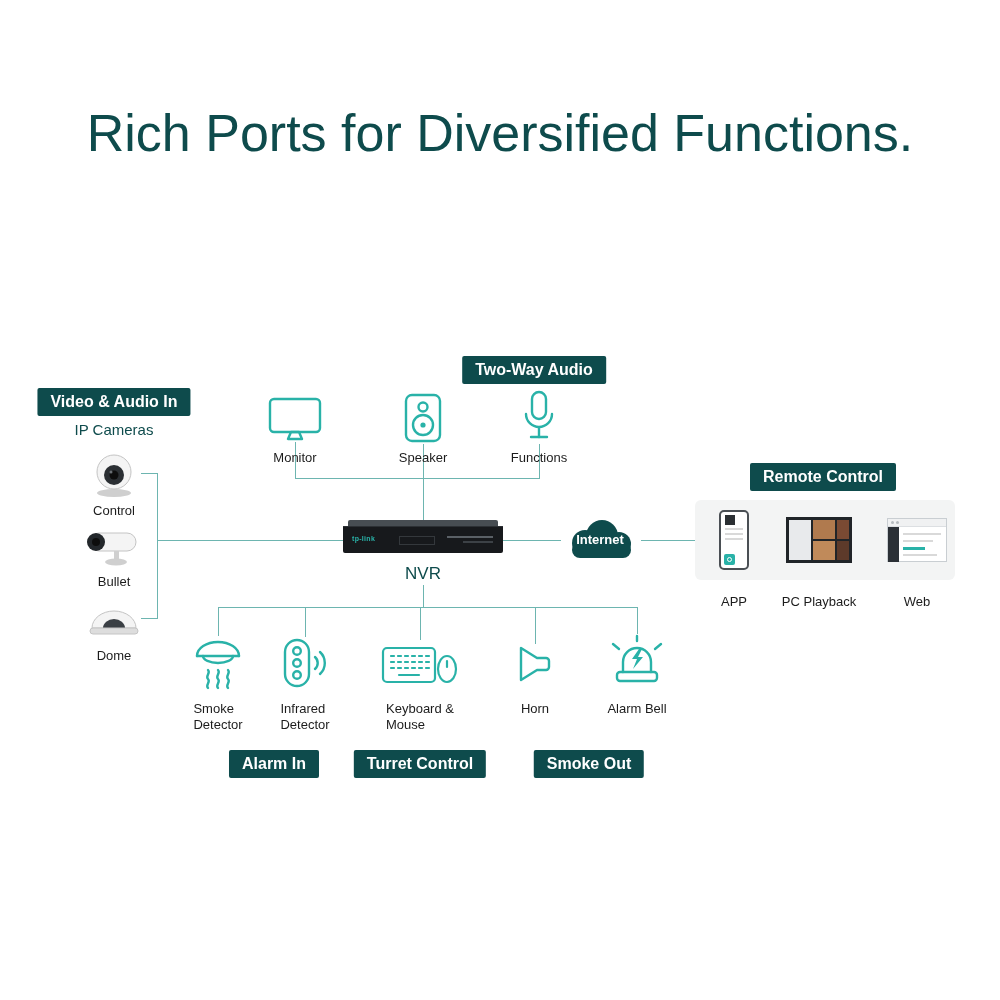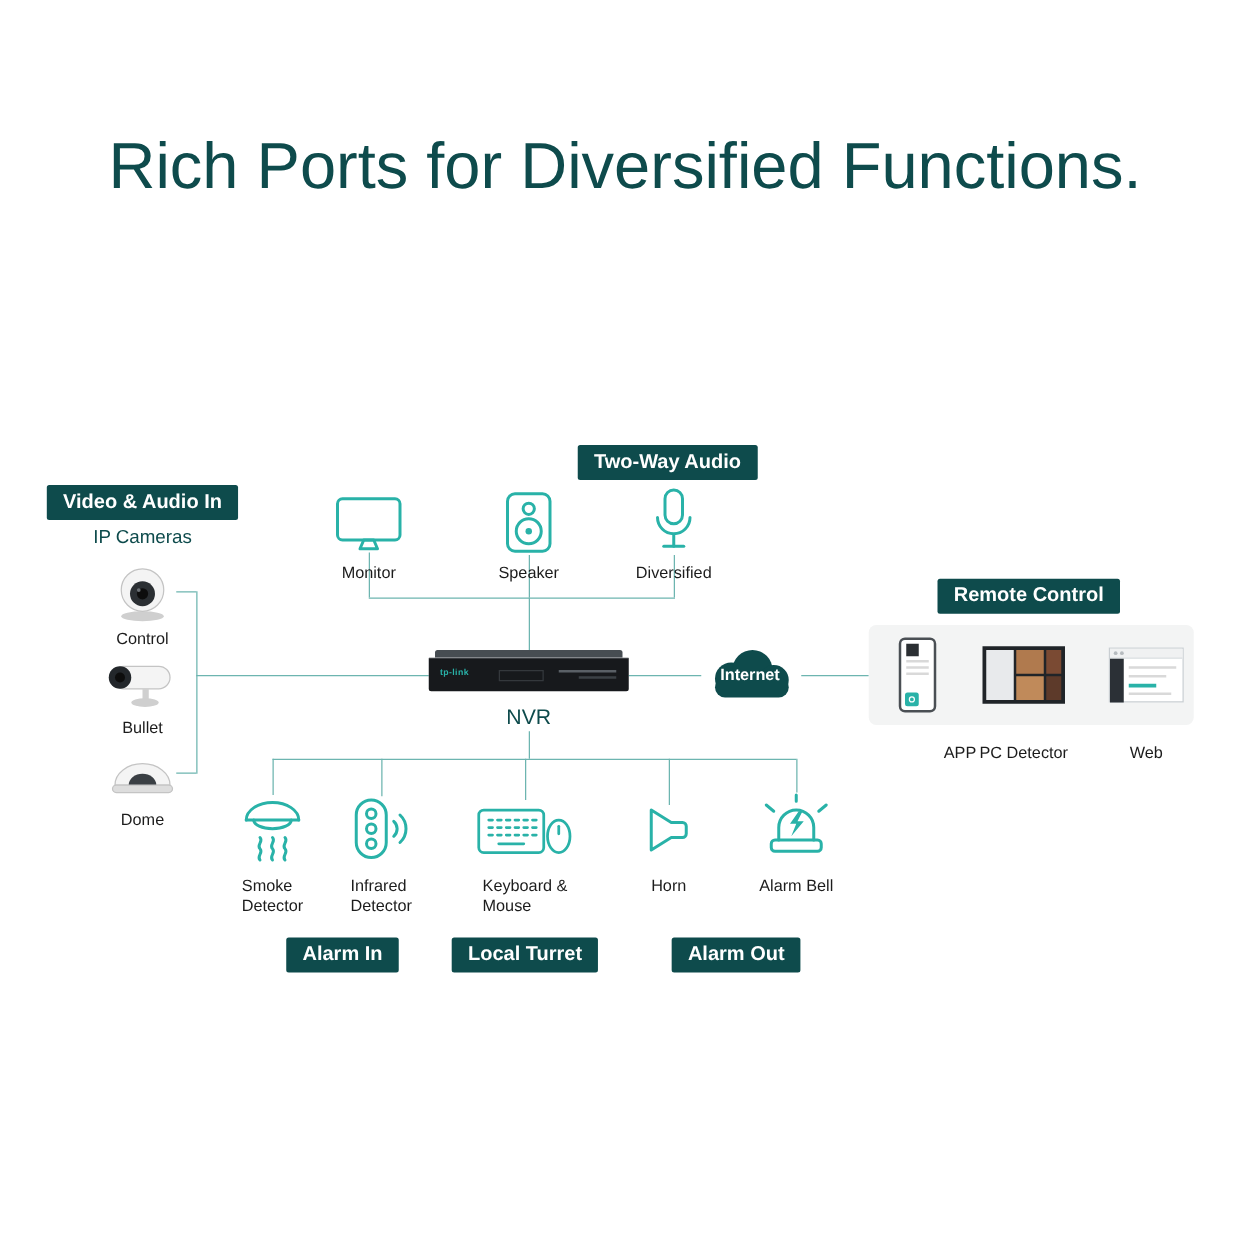--- a/index.html
+++ b/index.html
@@ -50,22 +50,22 @@
 <body>
 
 <div class="canvas">
 
   <div class="title">Rich Ports for Diversified Functions.</div>
 
   <div class="badge" style="left:534px;top:356px;">Two-Way Audio</div>
   <div class="badge" style="left:114px;top:388px;">Video &amp; Audio In</div>
   <div class="badge" style="left:823px;top:463px;">Remote Control</div>
   <div class="badge" style="left:260px;top:750px;margin-left:14px;">Alarm In</div>
-  <div class="badge" style="left:420px;top:750px;">Local Turret</div>
-  <div class="badge" style="left:589px;top:750px;">Alarm Out</div>
+  <div class="badge" style="left:420px;top:750px;">Turret Control</div>
+  <div class="badge" style="left:589px;top:750px;">Smoke Out</div>
 
   <div class="group-label" style="left:114px;top:421px;">IP Cameras</div>
 
   <div class="line v" style="left:295px;top:442px;height:36px;"></div>
   <div class="line v" style="left:423px;top:444px;height:34px;"></div>
   <div class="line v" style="left:539px;top:444px;height:34px;"></div>
   <div class="line h" style="left:295px;top:478px;width:245px;"></div>
   <div class="line v" style="left:423px;top:478px;height:42px;"></div>
 
   <div class="line h" style="left:141px;top:473px;width:16px;"></div>
@@ -97,21 +97,21 @@
     <circle cx="20" cy="33" r="2.6" fill="#29b2a8" stroke="none"></circle>
   </svg>
   <div class="icon-label" style="left:423px;top:450px;">Speaker</div>
 
   <svg class="icon" style="left:522px;top:390px;" width="34" height="54" viewBox="0 0 34 54" fill="none" stroke="#29b2a8" stroke-width="2.4" stroke-linecap="round" stroke-linejoin="round">
     <rect x="10" y="2" width="14" height="27" rx="7"></rect>
     <path d="M4 24 a13 13 0 0 0 26 0"></path>
     <line x1="17" y1="38" x2="17" y2="47"></line>
     <line x1="9" y1="47" x2="25" y2="47"></line>
   </svg>
-  <div class="icon-label" style="left:539px;top:450px;">Diversified</div>
+  <div class="icon-label" style="left:539px;top:450px;">Functions</div>
 
   <svg class="icon" style="left:87px;top:448px;" width="54" height="50" viewBox="0 0 54 50">
     <ellipse cx="27" cy="45" rx="17" ry="4" fill="#cfcfcf"></ellipse>
     <circle cx="27" cy="24" r="17" fill="#f4f4f4" stroke="#c4c4c4"></circle>
     <circle cx="27" cy="27" r="10" fill="#2b2f33"></circle>
     <circle cx="27" cy="27" r="4.5" fill="#0d0d0d"></circle>
     <circle cx="24" cy="24" r="1.5" fill="#6a6f74"></circle>
   </svg>
   <div class="icon-label" style="left:114px;top:503px;">Control</div>
 
@@ -171,22 +171,22 @@
       <div class="web-bar"></div>
       <div class="web-body">
         <div class="web-side"></div>
         <div class="web-l1"></div>
         <div class="web-l2"></div>
         <div class="web-accent"></div>
         <div class="web-l3"></div>
       </div>
     </div>
   </div>
-  <div class="icon-label" style="left:734px;top:594px;margin-left:34px;">APP</div>
-  <div class="icon-label" style="left:819px;top:594px;">PC Detector</div>
+  <div class="icon-label" style="left:734px;top:594px;">APP</div>
+  <div class="icon-label" style="left:819px;top:594px;">PC Playback</div>
   <div class="icon-label" style="left:917px;top:594px;">Web</div>
 
   <svg class="icon" style="left:192px;top:636px;" width="52" height="54" viewBox="0 0 52 54" fill="none" stroke="#29b2a8" stroke-width="2.4" stroke-linecap="round" stroke-linejoin="round">
     <path d="M5 20 a21 14 0 0 1 42 0"></path>
     <line x1="5" y1="20" x2="47" y2="20"></line>
     <path d="M11 20 a15 7 0 0 0 30 0"></path>
     <path d="M16 34 c3 3 -3 6 0 9 c3 3 -3 6 0 9"></path>
     <path d="M26 34 c3 3 -3 6 0 9 c3 3 -3 6 0 9"></path>
     <path d="M36 34 c3 3 -3 6 0 9 c3 3 -3 6 0 9"></path>
   </svg>

